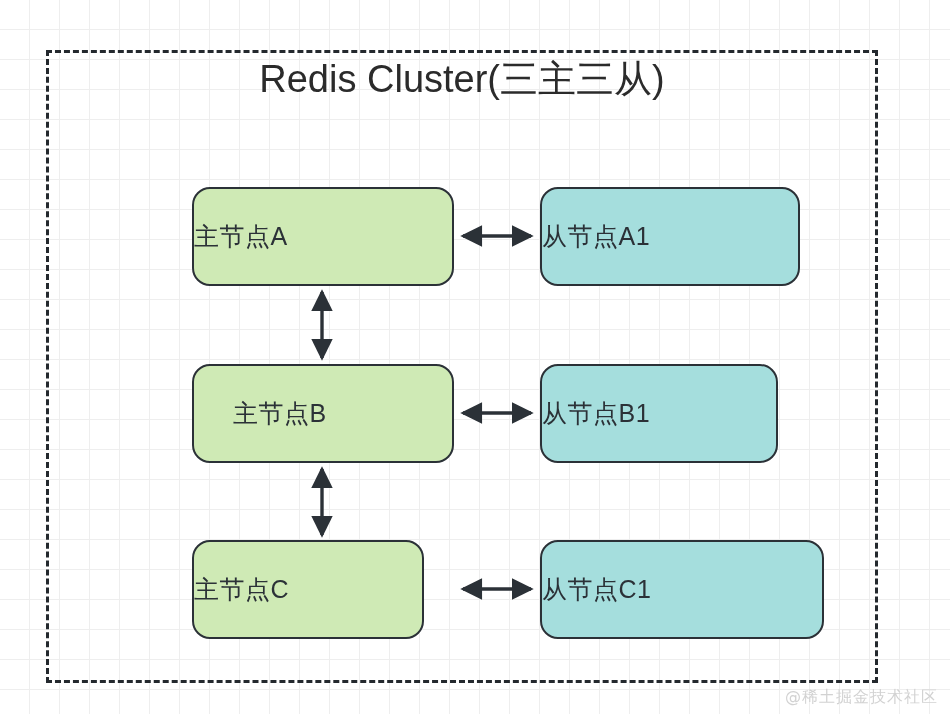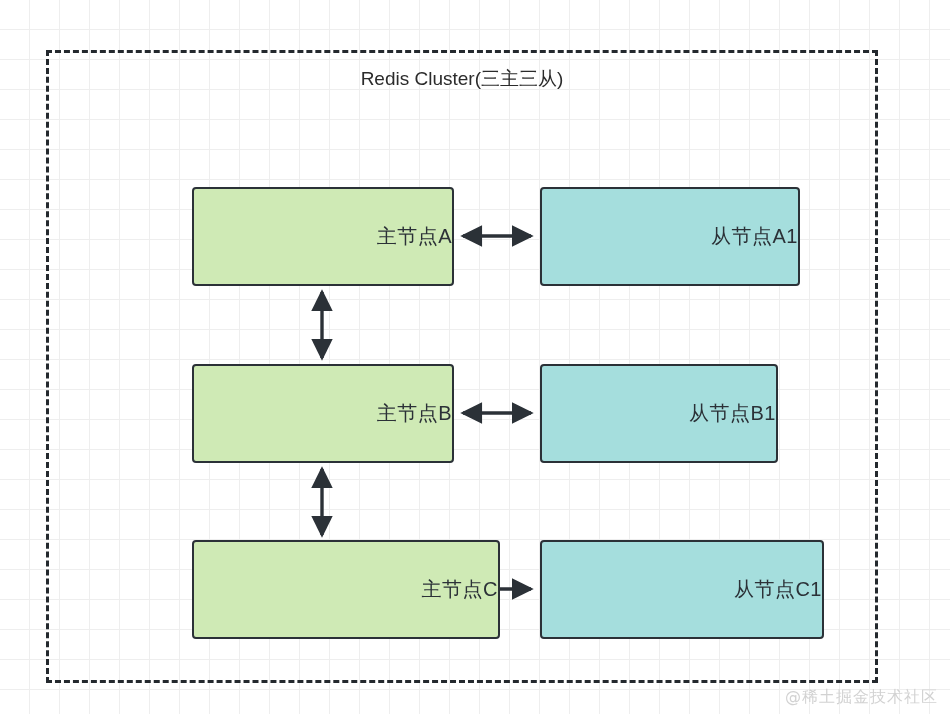--- a/index.html
+++ b/index.html
@@ -30,35 +30,35 @@
     height: 633px;
     border: 3px dashed #24292e;
     background: transparent;
   }
   #cluster-title {
     position: absolute;
     left: 46px;
     top: 56px;
     width: 832px;
     text-align: center;
-    font-size: 19px;
+    font-size: 38px;
     line-height: 46px;
     color: #2b2b2b;
     font-family: "Liberation Sans", "DejaVu Sans", sans-serif;
     white-space: nowrap;
   }
   
   .node {
     position: absolute;
     border: 2.5px solid #2b3137;
-    border-radius: 4px;
+    border-radius: 18px;
     display: flex;
     align-items: center;
-    justify-content: flex-end;
-    font-size: 20px;
+    justify-content: flex-start;
+    font-size: 25px;
     color: #2b3137;
     letter-spacing: 0.5px;
   }
   .node.master { background: #cfeab5; }
   .node.replica { background: #a5dedd; }
 
   
   #arrows {
     position: absolute;
     left: 0; top: 0;
@@ -106,28 +106,28 @@
     <line x1="322" y1="469" x2="322" y2="535" stroke="#2b3137" stroke-width="3.4" marker-start="url(#ah-start)" marker-end="url(#ah-end)"></line>
   </svg>
 
   <div class="node master" style="left:192px; top:187px; width:262px; height:99px;">
     <span>主节点A</span>
   </div>
   <div class="node replica" style="left:540px; top:187px; width:260px; height:99px;">
     <span>从节点A1</span>
   </div>
 
-  <div class="node master" style="left:192px; top:364px; width:262px; height:99px;">
+  <div class="node master" style="left:192px; top:364px; width:262px; height:99px;padding-left:39px;">
     <span>主节点B</span>
   </div>
   <div class="node replica" style="left:540px; top:364px; width:238px; height:99px;">
     <span>从节点B1</span>
   </div>
 
-  <div class="node master" style="left:192px; top:540px; width:308px; height:99px;">
+  <div class="node master" style="left:192px; top:540px; width:232px; height:99px;">
     <span>主节点C</span>
   </div>
   <div class="node replica" style="left:540px; top:540px; width:284px; height:99px;">
     <span>从节点C1</span>
   </div>
 
   <div id="watermark">@稀土掘金技术社区</div>
 
 </div>
 

